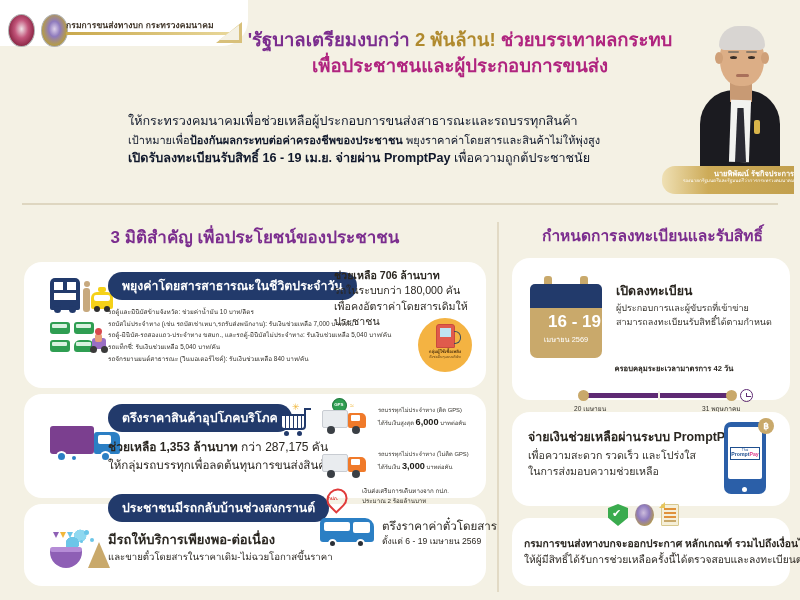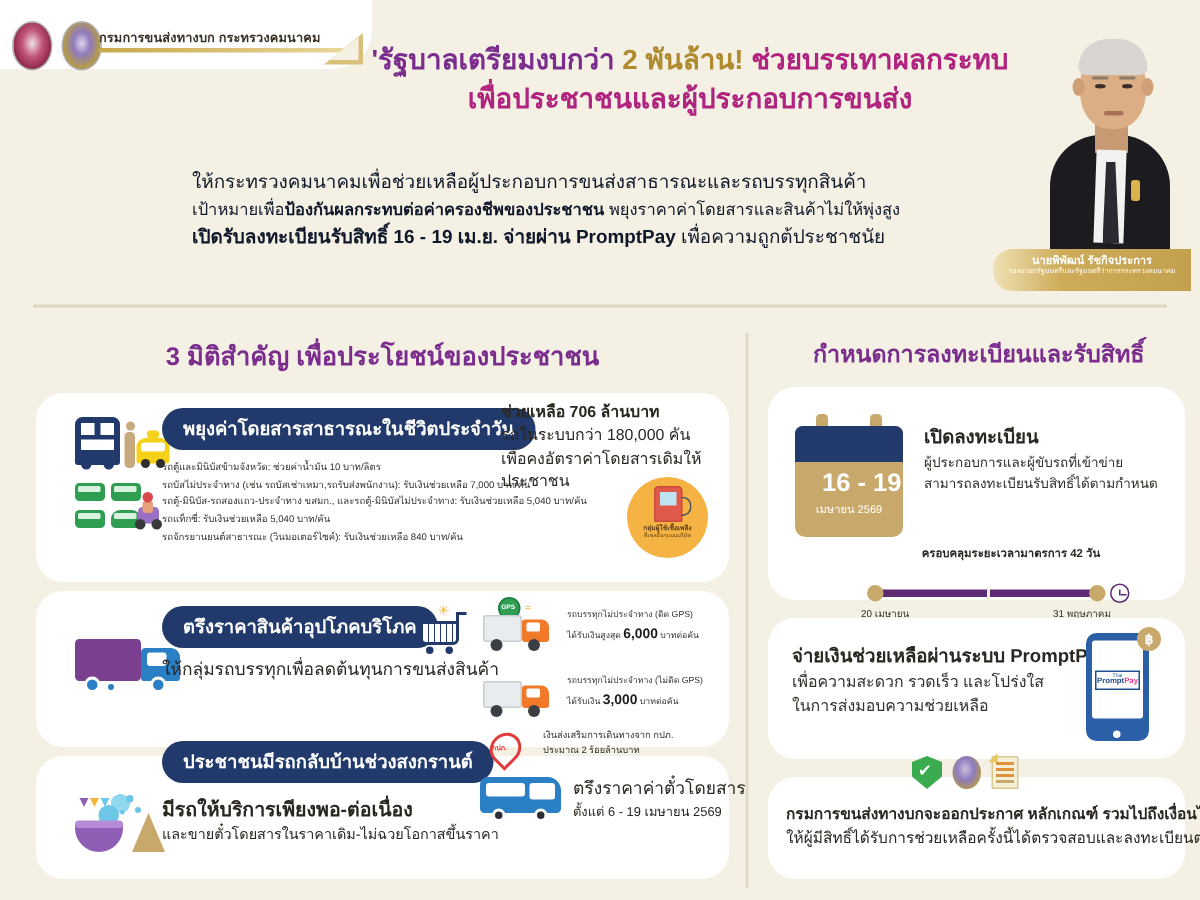--- a/index.html
+++ b/index.html
@@ -91,21 +91,21 @@
   .p-brow-l { position: absolute; left: 44px; top: 47px; width: 11px; height: 2px; background: #8b7a68; border-radius: 2px; }
   .p-brow-r { position: absolute; left: 62px; top: 47px; width: 11px; height: 2px; background: #8b7a68; border-radius: 2px; }
   .p-eye-l { position: absolute; left: 46px; top: 52px; width: 7px; height: 3px; background: #3a2e26; border-radius: 50%; }
   .p-eye-r { position: absolute; left: 64px; top: 52px; width: 7px; height: 3px; background: #3a2e26; border-radius: 50%; }
   .p-mouth { position: absolute; left: 52px; top: 70px; width: 13px; height: 3px; background: #a9705a; border-radius: 3px; }
   .p-pin { position: absolute; left: 70px; top: 116px; width: 6px; height: 14px; background: #d8b44a; border-radius: 2px; }
 
   .name-plate {
     position: absolute; right: 6px; top: 166px; width: 132px; height: 28px;
     background: linear-gradient(90deg, #efe0b4, #cdab58 35%, #c2a04e 100%);
-    border-radius: 13px 0 0 13px; text-align: center; padding-top: 3px;
+    border-radius: 13px 0 0 13px; text-align: right; padding-top: 3px;
   }
   .np-name { font-size: 7.4px; font-weight: bold; color: #ffffff; line-height: 1.25; }
   .np-role { font-size: 4.7px; color: #ffffff; line-height: 1.3; }
 
   .header-sep {
     position: absolute; left: 22px; top: 203px; width: 756px; height: 1.5px;
     background: #ded6c0;
   }
 
   
@@ -525,20 +525,21 @@
 
     <div class="cart">
       <span class="cart-sparkle">✳</span>
       <span class="cart-basket"></span>
         <span class="cart-h"></span>
       <span class="cart-w1"></span>
         <span class="cart-w2"></span>
     </div>
 
     <div class="c2-main">
+      <div class="c2-m1"><span class="bold">ช่วยเหลือ 1,353 ล้านบาท</span><span> กว่า 287,175 คัน</span></div>
       <div class="c2-m2">ให้กลุ่มรถบรรทุกเพื่อลดต้นทุนการขนส่งสินค้า</div>
     </div>
 
     <div class="c2-side">
       <div class="c2-srow">
         <div class="mini-truck">
           <div class="gps-pin">
               <span>GPS</span>
             </div>
           <span class="gps-wave">≈</span>

